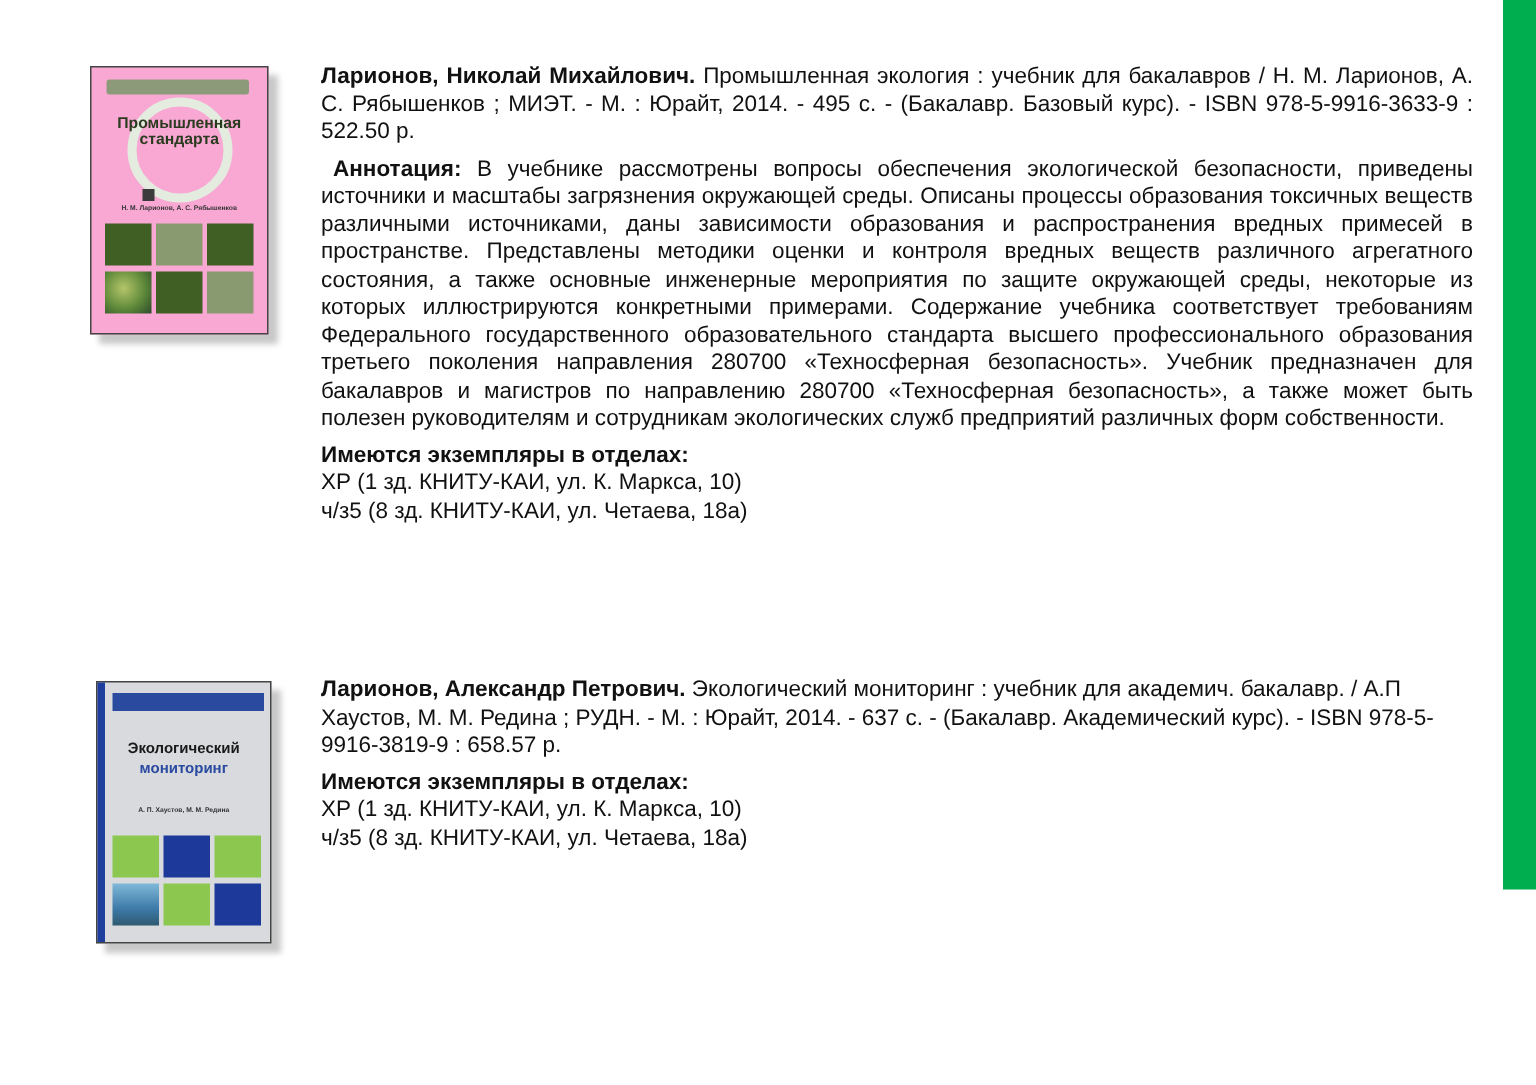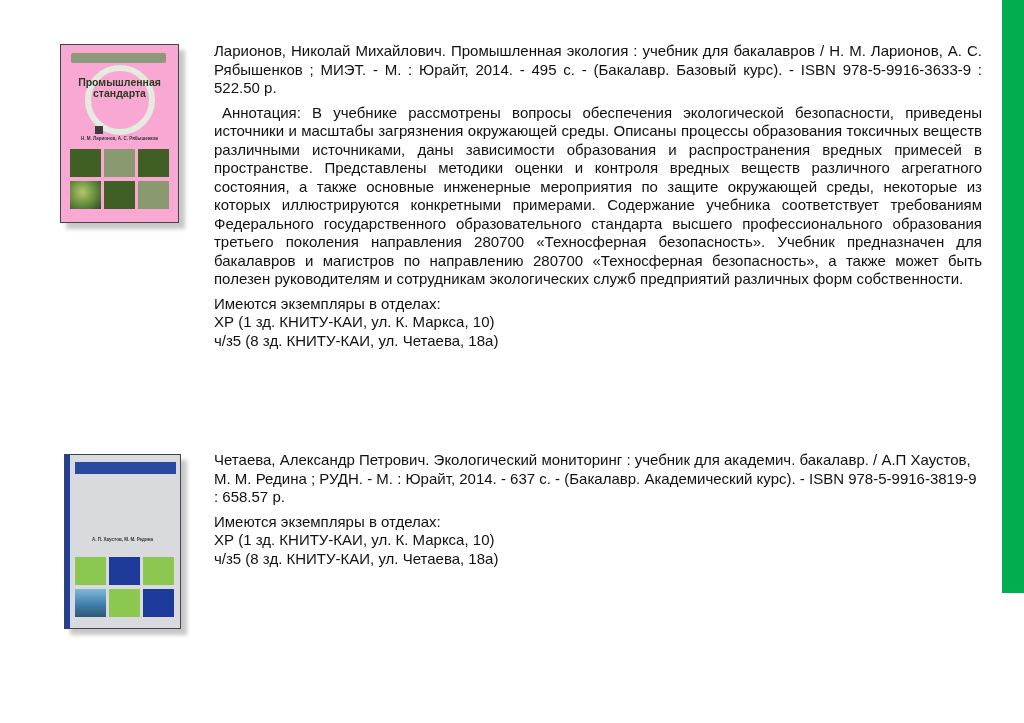--- a/index.html
+++ b/index.html
@@ -27,21 +27,21 @@
   .c2-spine { position: absolute; left: 0; top: 0; width: 5px; height: 173px; background: #1e3f9e; }
   .c2-title { position: absolute; left: 0; top: 38px; width: 115px; text-align: center; font-weight: bold; font-size: 10px; line-height: 13px; color: #1a1a1a; }
   .c2-title .sub { color: #2a4aa0; }
   .c2-authors { position: absolute; left: 2px; top: 82px; width: 111px; text-align: center; font-size: 4.5px; font-weight: bold; color: #333; }
   .t-green { background: #8cc850; }
   .t-navy { background: #1d3a9a; }
   .t-sky { background: linear-gradient(180deg, #7fb8d8, #3d7aa8 60%, #2f5a70); }
 
   .entry { position: absolute; left: 214px; width: 768px; font-size: 15px; line-height: 18.5px; }
   .entry p { margin: 0; }
-  .b { font-weight: normal; }
+  .b { font-weight: bold; }
   .justify { text-align: justify; }
   .gap { height: 6px; }
 </style>
 </head>
 <body>
 
 <div class="green-bar"></div>
 
 <div class="cover cover1">
   <div class="c1-band"></div>
@@ -56,38 +56,42 @@
   <div class="tile t-olive" style="left:43px;top:104px;"></div>
   <div class="tile t-dark" style="left:77px;top:104px;"></div>
   <div class="tile t-photo" style="left:9px;top:136px;"></div>
   <div class="tile t-dark" style="left:43px;top:136px;"></div>
   <div class="tile t-olive" style="left:77px;top:136px;"></div>
 </div>
 
 <div class="cover cover2">
   <div class="c2-spine"></div>
   <div class="c2-band"></div>
+  <div class="c2-title">
+    <div>Экологический</div>
+    <div class="sub">мониторинг</div>
+  </div>
   <div class="c2-authors">А. П. Хаустов, М. М. Редина</div>
   <div class="tile t-green" style="left:10px;top:102px;"></div>
   <div class="tile t-navy" style="left:44px;top:102px;"></div>
   <div class="tile t-green" style="left:78px;top:102px;"></div>
   <div class="tile t-sky" style="left:10px;top:134px;"></div>
   <div class="tile t-green" style="left:44px;top:134px;"></div>
   <div class="tile t-navy" style="left:78px;top:134px;"></div>
 </div>
 
 <div class="entry" style="top:42px;">
   <p class="justify"><span class="b">Ларионов, Николай Михайлович.</span><span> Промышленная экология : учебник для бакалавров / Н. М. Ларионов, А. С. Рябышенков ; МИЭТ. - М. : Юрайт, 2014. - 495 с. - (Бакалавр. Базовый курс). - ISBN 978-5-9916-3633-9 : 522.50 р.</span></p>
   <div class="gap"></div>
   <p class="justify" style="text-indent:8px;"><span class="b">Аннотация:</span><span> В учебнике рассмотрены вопросы обеспечения экологической безопасности, приведены источники и масштабы загрязнения окружающей среды. Описаны процессы образования токсичных веществ различными источниками, даны зависимости образования и распространения вредных примесей в пространстве. Представлены методики оценки и контроля вредных веществ различного агрегатного состояния, а также основные инженерные мероприятия по защите окружающей среды, некоторые из которых иллюстрируются конкретными примерами. Содержание учебника соответствует требованиям Федерального государственного образовательного стандарта высшего профессионального образования третьего поколения направления 280700 «Техносферная безопасность». Учебник предназначен для бакалавров и магистров по направлению 280700 «Техносферная безопасность», а также может быть полезен руководителям и сотрудникам экологических служб предприятий различных форм собственности.</span></p>
   <div class="gap"></div>
   <p class="b">Имеются экземпляры в отделах:</p>
   <p>ХР (1 зд. КНИТУ-КАИ, ул. К. Маркса, 10)</p>
   <p>ч/з5 (8 зд. КНИТУ-КАИ, ул. Четаева, 18а)</p>
 </div>
 
 <div class="entry" style="top:451px;">
-  <p><span class="b">Четаева, Александр Петрович.</span><span> Экологический мониторинг : учебник для академич. бакалавр. / А.П Хаустов, М. М. Редина ; РУДН. - М. : Юрайт, 2014. - 637 с. - (Бакалавр. Академический курс). - ISBN 978-5-9916-3819-9 : 658.57 р.</span></p>
+  <p><span class="b">Ларионов, Александр Петрович.</span><span> Экологический мониторинг : учебник для академич. бакалавр. / А.П Хаустов, М. М. Редина ; РУДН. - М. : Юрайт, 2014. - 637 с. - (Бакалавр. Академический курс). - ISBN 978-5-9916-3819-9 : 658.57 р.</span></p>
   <div class="gap"></div>
   <p class="b">Имеются экземпляры в отделах:</p>
   <p>ХР (1 зд. КНИТУ-КАИ, ул. К. Маркса, 10)</p>
   <p>ч/з5 (8 зд. КНИТУ-КАИ, ул. Четаева, 18а)</p>
 </div>
 
 </body></html>

